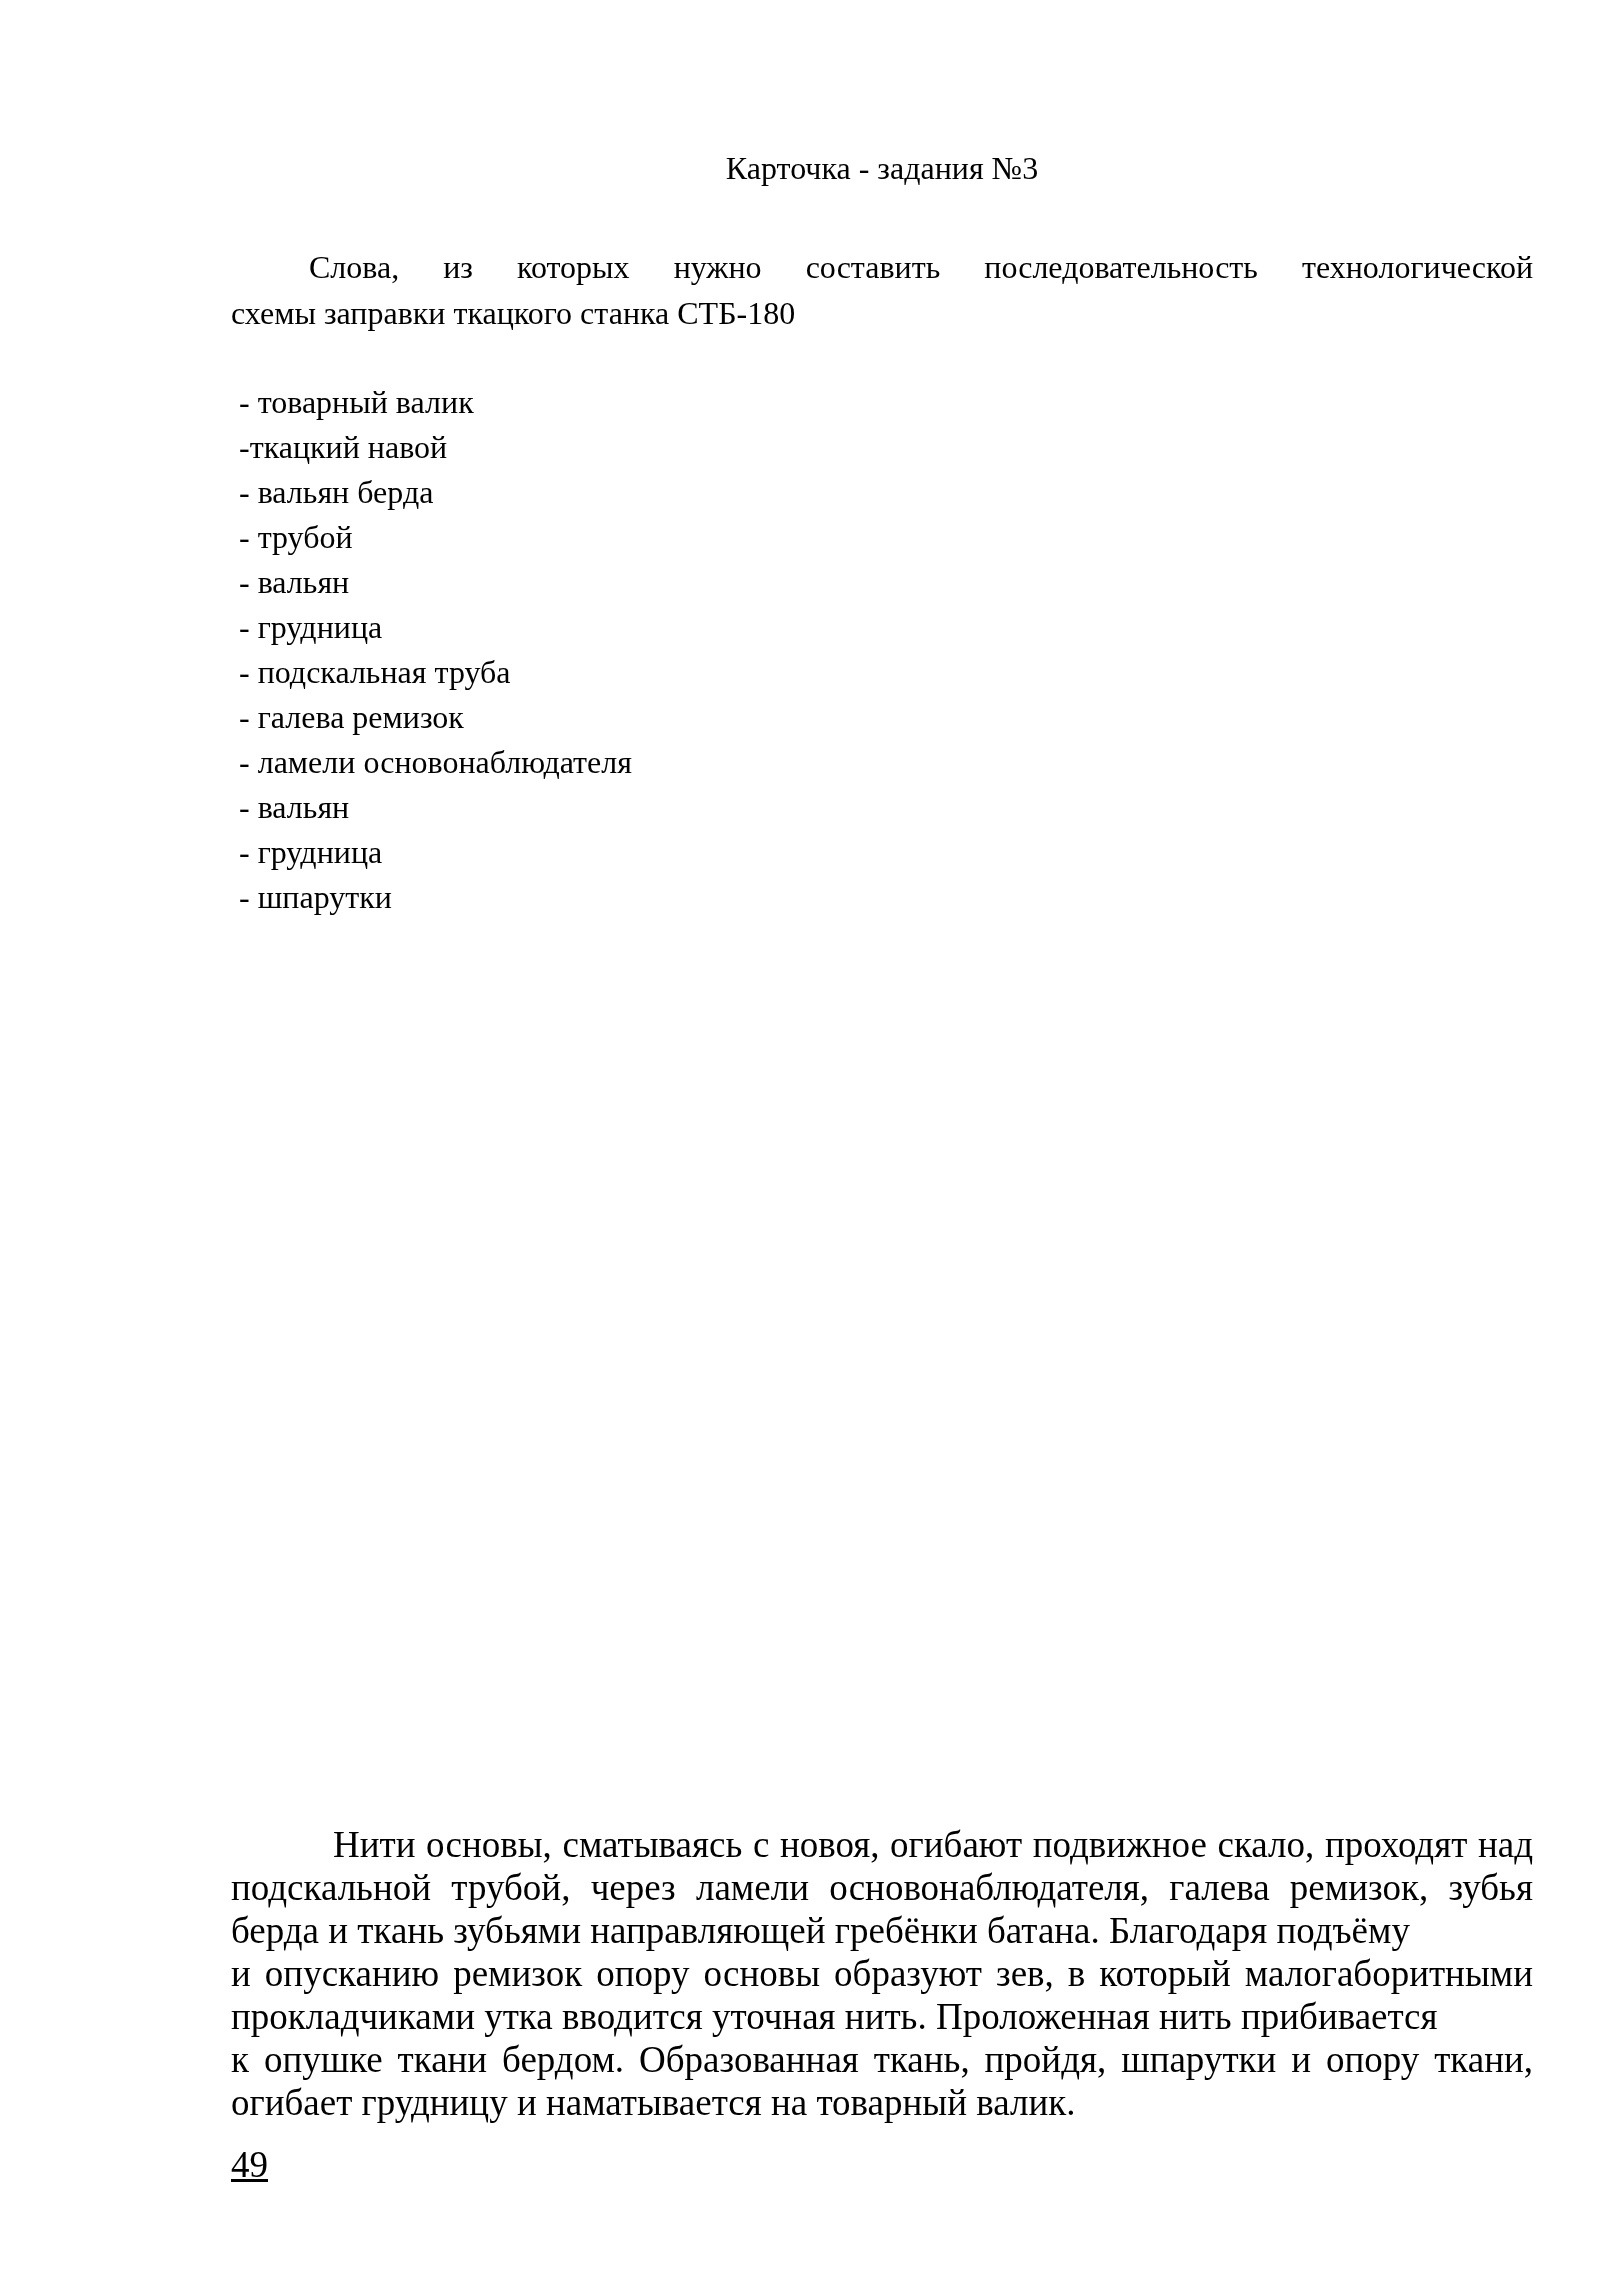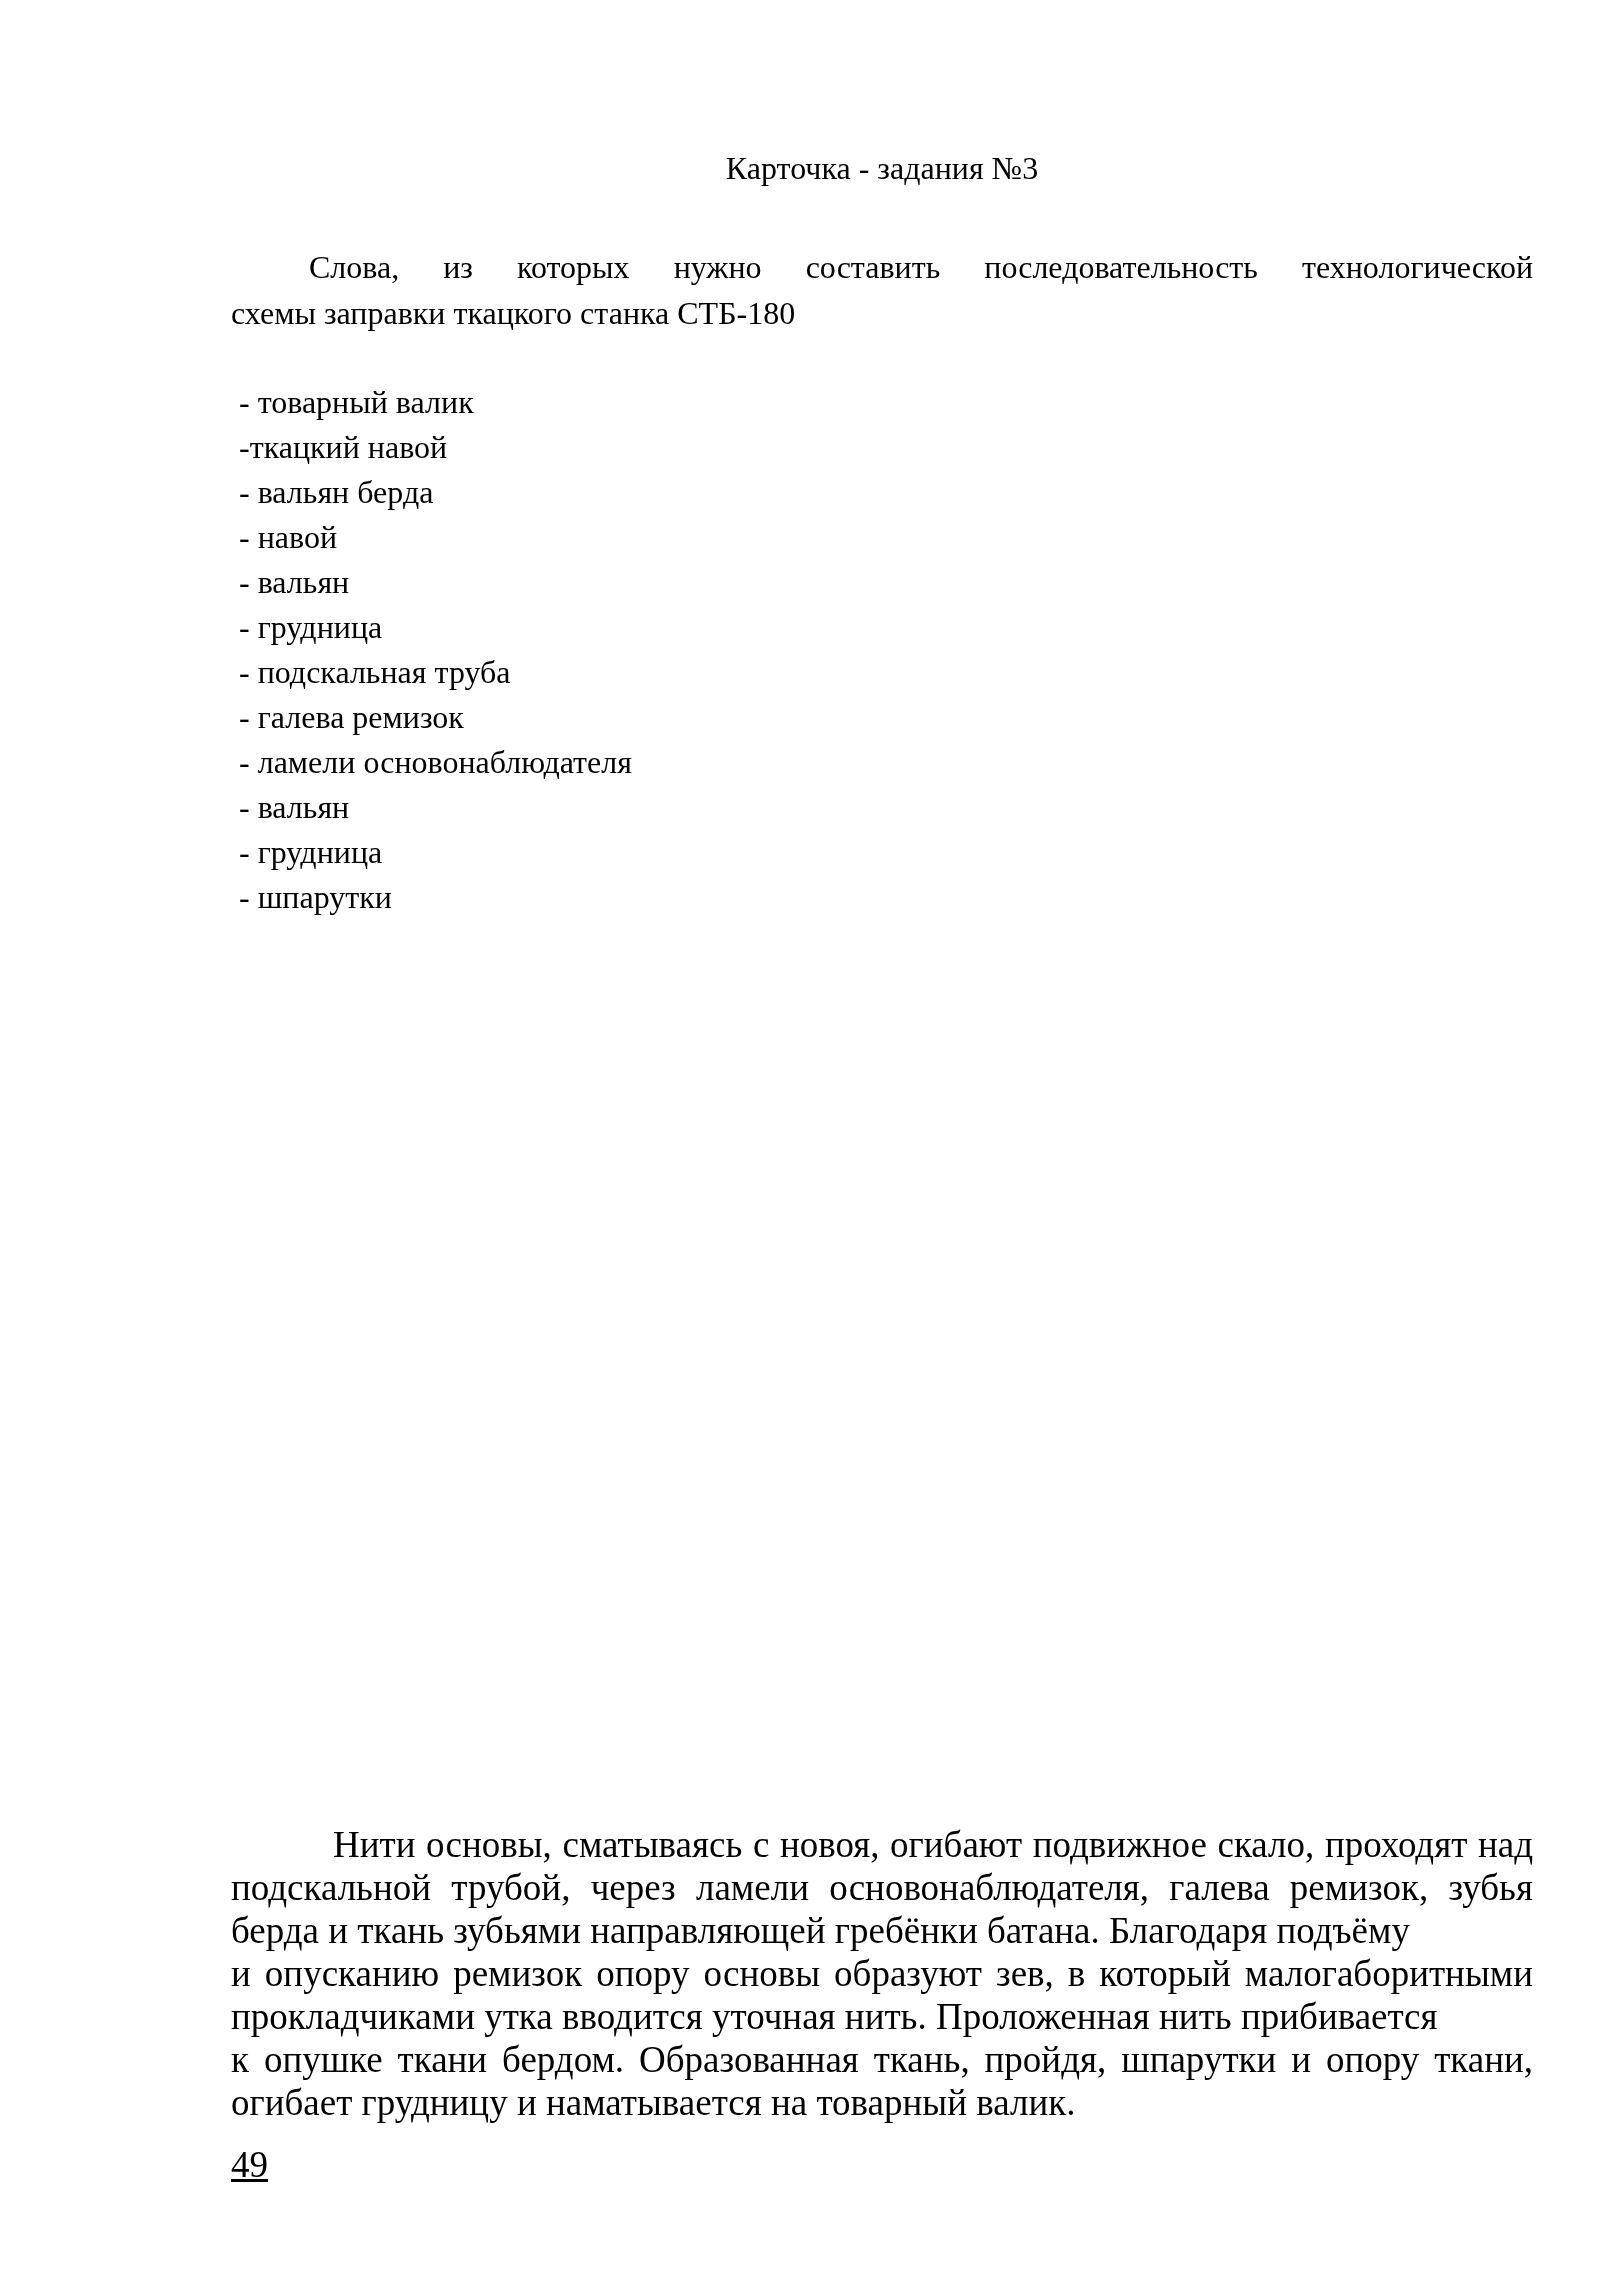--- a/index.html
+++ b/index.html
@@ -81,21 +81,21 @@
 
   <div class="intro-para">
     <div class="line justify-line indent-sm">Слова, из которых нужно составить последовательность технологической</div>
     <div class="line">схемы заправки ткацкого станка СТБ-180</div>
   </div>
 
   <div class="word-list">
     <div class="line">- товарный валик</div>
     <div class="line">-ткацкий навой</div>
     <div class="line">- вальян берда</div>
-    <div class="line">- навой</div>
+    <div class="line">- трубой</div>
     <div class="line">- вальян</div>
     <div class="line">- грудница</div>
     <div class="line">- подскальная труба</div>
     <div class="line">- галева ремизок</div>
     <div class="line">- ламели основонаблюдателя</div>
     <div class="line">- вальян</div>
     <div class="line">- грудница</div>
     <div class="line">- шпарутки</div>
   </div>
 

